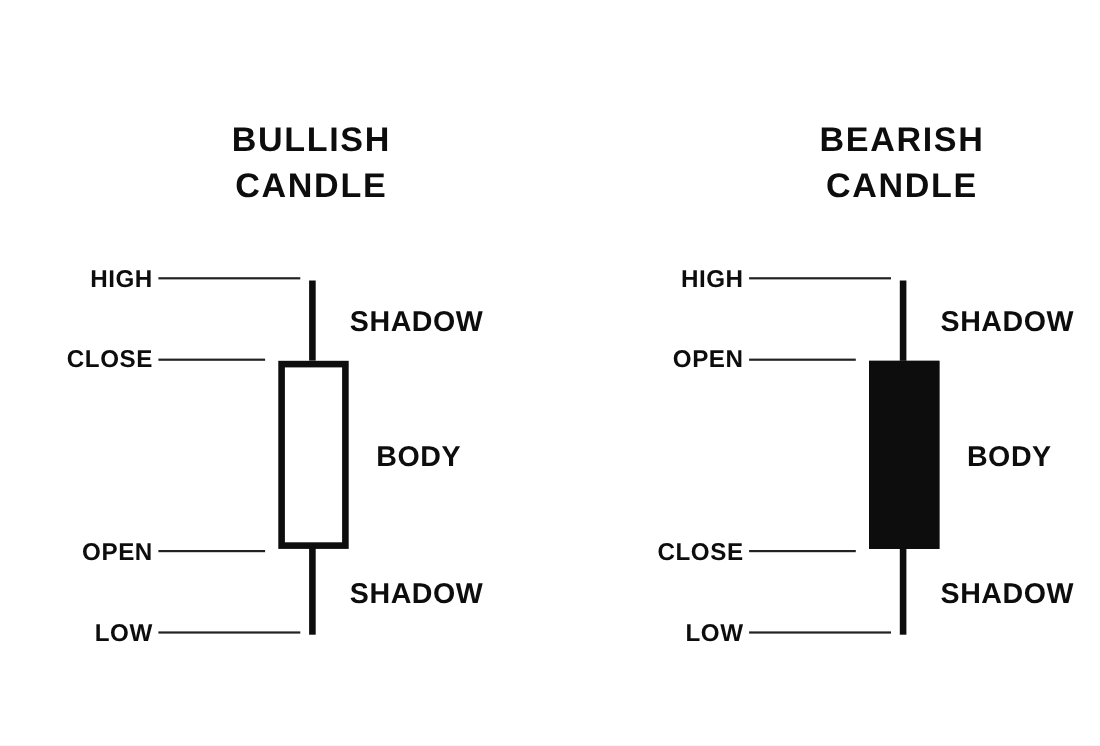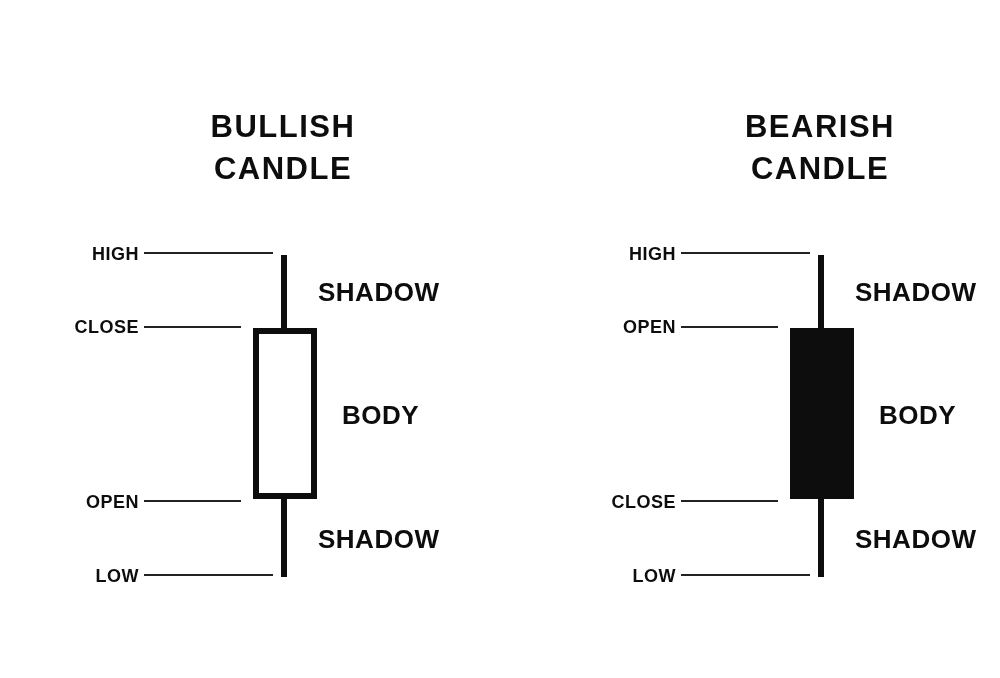--- a/index.html
+++ b/index.html
@@ -22,21 +22,21 @@
   .panel.right{left:537px;}
 
   .title{
     position:absolute;top:106px;left:158px;width:250px;
     text-align:center;font-weight:bold;font-size:31px;line-height:42px;
     letter-spacing:1.5px;color:var(--ink);
   }
 
   .price-label{
     position:absolute;left:0;width:139px;height:30px;
-    text-align:right;font-weight:bold;font-size:18px;line-height:30px;
+    text-align:right;font-weight:bold;font-size:22px;line-height:30px;
     letter-spacing:0.5px;color:var(--ink);white-space:nowrap;
   }
   .part-label{
     position:absolute;height:30px;
     text-align:center;font-weight:bold;font-size:26px;line-height:30px;
     letter-spacing:0.5px;color:var(--ink);white-space:nowrap;
   }
   .leader{
     position:absolute;height:2px;background:var(--leader);
   }

